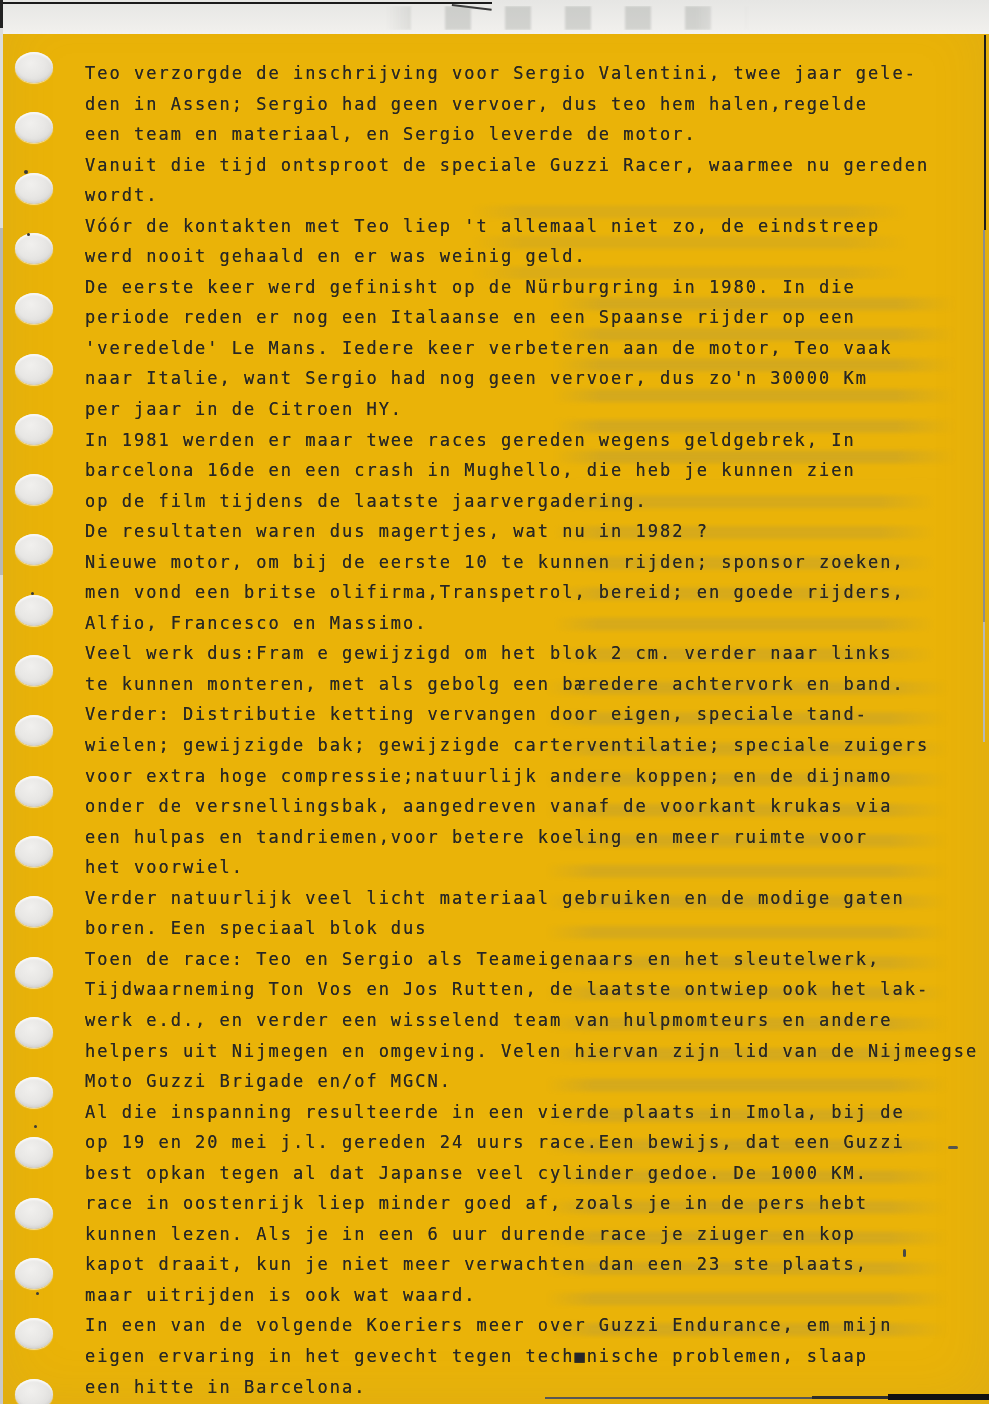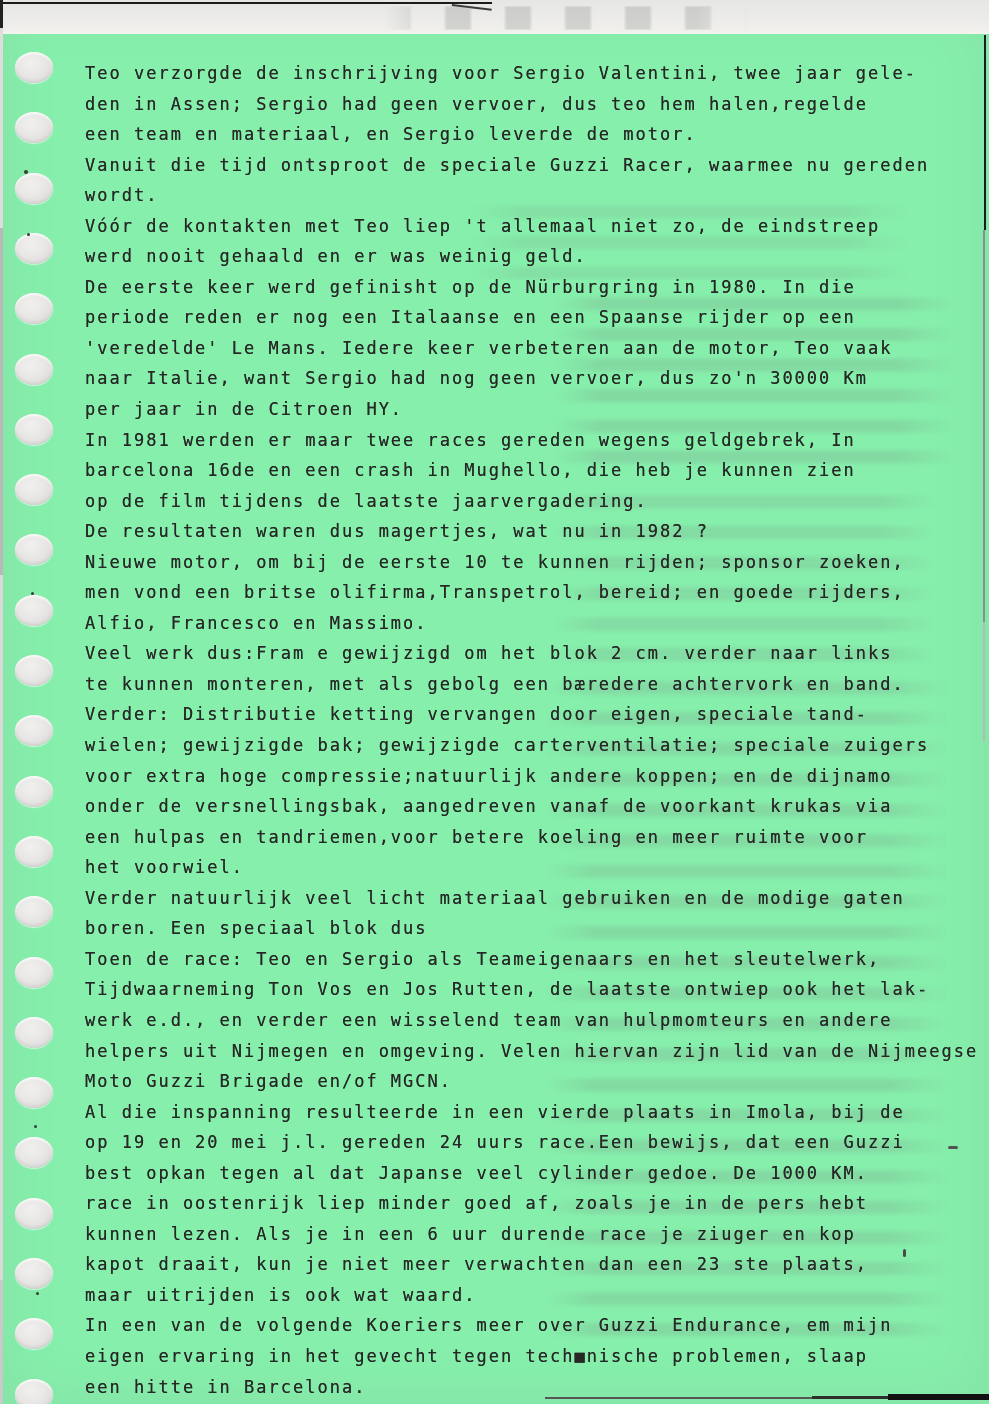--- a/index.html
+++ b/index.html
@@ -1,20 +1,20 @@
 <!DOCTYPE html>
 <html><head>
 <meta charset="utf-8">
 <title>Scanned typewritten page</title>
 <style>
   html,body{margin:0;padding:0;background:#dededc;}
   .page{
     position:relative;
     width:989px;height:1404px;
-    background:#86efac;
+    background:#eab308;
     overflow:hidden;
     font-family:"DejaVu Sans Mono", monospace;
     box-shadow:inset 0 0 60px rgba(120,120,115,.12);
   }
   
   .top-band{
     position:absolute;left:0;top:0;width:989px;height:34px;
     background:linear-gradient(#e6e6e4,#f0efec 85%,#f3f2ef);
   }
   .top-rule{position:absolute;left:0;top:2px;width:492px;height:2px;background:#1b1b1b;}

